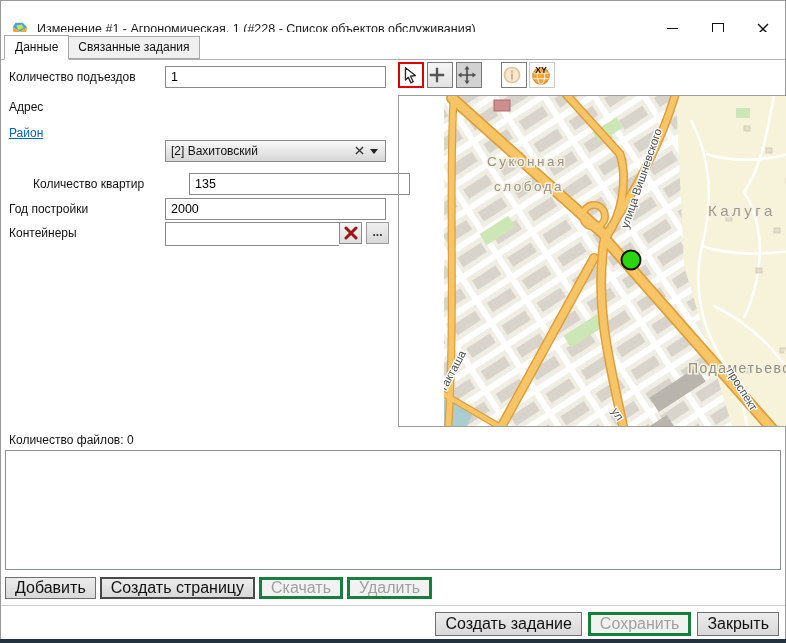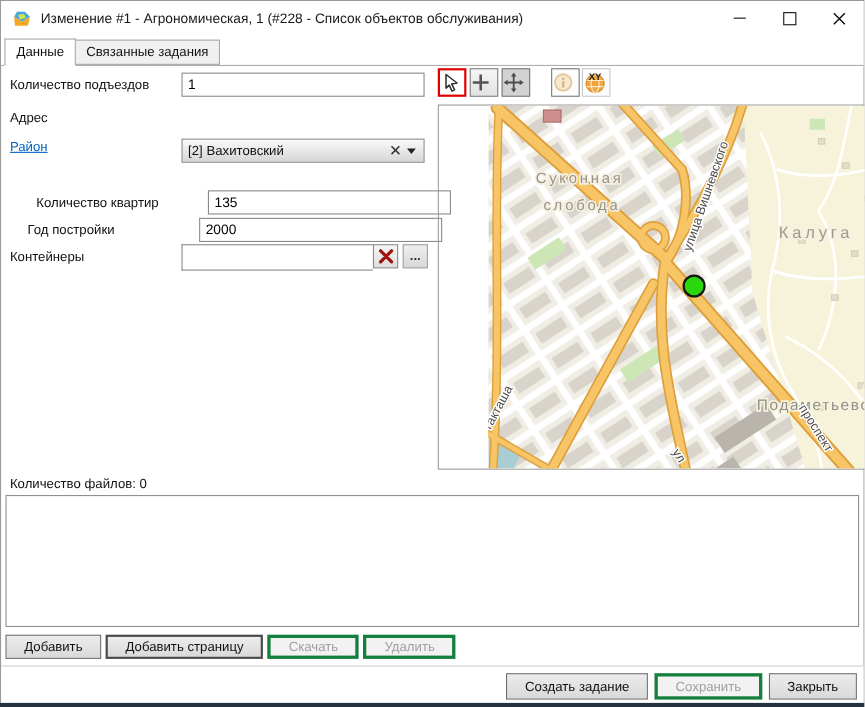--- a/index.html
+++ b/index.html
@@ -1,38 +1,38 @@
 <!DOCTYPE html>
 <html><head>
 <meta charset="utf-8">
 <style>
   html,body{margin:0;padding:0;background:#fff;}
   .win{position:relative;width:786px;height:643px;font-family:"Liberation Sans",sans-serif;
        font-size:12px;color:#111;background:#fff;box-shadow:inset 0 0 0 1px #9a9a9a;overflow:hidden;}
   
-  .titlebar{position:absolute;left:1px;top:1px;right:1px;height:31px;background:#fff;display:flex;align-items:center;}
+  .titlebar{position:absolute;left:1px;top:13px;right:1px;height:31px;background:#fff;display:flex;align-items:center;}
   .appicon{width:18px;height:18px;margin:0 8px 0 10px;flex:0 0 auto;}
   .title{font-size:12.5px;color:#1a1a1a;white-space:nowrap;}
   .wincontrols{margin-left:auto;display:flex;height:100%;}
   .wc{width:45px;height:100%;display:flex;align-items:center;justify-content:center;cursor:default;}
   .wc-min i{display:block;width:11px;height:0;border-top:1.6px solid #111;}
   .wc-max i{display:block;width:10px;height:10px;border:1.4px solid #111;}
   .wc-close svg{display:block;}
   
   .tabbar{position:absolute;left:1px;top:32px;right:1px;height:28px;background:#fff;
           border-bottom:1px solid #aeaeae;display:flex;align-items:flex-end;padding-left:3px;box-sizing:border-box;}
   .tab{border:1px solid #a9a9a9;background:#f0f0f0;padding:3px 9px 4px;margin-right:-1px;position:relative;}
   .tab.active{background:#fff;border-bottom:1px solid #fff;margin-bottom:-1px;padding:4px 10px 5px;z-index:2;}
   
   .frow{position:absolute;left:0;height:22px;}
   .flabel{position:absolute;left:9px;top:4px;white-space:nowrap;}
   .flink{color:#0563c1;text-decoration:underline;cursor:pointer;}
   .txt{position:absolute;left:165px;top:0;width:214px;height:20px;border:1px solid #8a8a8a;
        font-family:"Liberation Sans",sans-serif;font-size:12.5px;padding:0 0 0 5px;background:#fff;}
-  .combo{position:absolute;left:165px;top:4px;width:219px;height:20px;border:1px solid #8a8a8a;
+  .combo{position:absolute;left:165px;top:18px;width:219px;height:20px;border:1px solid #8a8a8a;
          background:linear-gradient(#f9f9f9,#d6d6d6);display:flex;align-items:center;cursor:default;}
   .combo .val{flex:1;padding-left:5px;}
   .combo .clr{width:16px;text-align:center;color:#333;}
   .combo .arrow{width:0;height:0;border-left:4px solid transparent;border-right:4px solid transparent;
                 border-top:5px solid #222;margin:0 7px 0 3px;}
   .cwrap{position:absolute;left:165px;top:0;width:197px;height:22px;display:flex;box-sizing:border-box;}
   .cwrap input{flex:1;height:20px;border:1px solid #8a8a8a;border-right:none;padding-left:4px;
                font-family:"Liberation Sans",sans-serif;font-size:12.5px;}
   .xbtn{width:23px;height:22px;border:1px solid #8a8a8a;background:linear-gradient(#f6f6f6,#dedede);
         display:flex;align-items:center;justify-content:center;box-sizing:border-box;cursor:pointer;}
@@ -54,22 +54,22 @@
   text.place{fill:#9a9187;letter-spacing:2.5px;font-size:13.5px;font-family:"Liberation Sans",sans-serif;
              paint-order:stroke;stroke:#f4f1e2;stroke-width:3px;}
   text.place2{fill:#8f8f8f;letter-spacing:1.5px;font-size:14px;font-family:"Liberation Sans",sans-serif;
              paint-order:stroke;stroke:#f7f3da;stroke-width:3px;}
   text.street{fill:#4c4c4c;font-size:11.5px;font-family:"Liberation Sans",sans-serif;
              paint-order:stroke;stroke:#ffffff;stroke-width:2.5px;}
   
   .fileslabel{position:absolute;left:9px;top:433px;}
   .filelist{position:absolute;left:5px;top:450px;width:774px;height:118px;border:1px solid #8b9097;background:#fff;}
   .filebtns{position:absolute;left:5px;top:577px;display:flex;gap:4px;}
-  .btn{height:22px;padding:0 16px;border:1px solid #6e6e6e;background:linear-gradient(#ececec,#d9d9d9);
-       font-family:"Liberation Sans",sans-serif;font-size:12px;color:#111;display:inline-flex;
+  .btn{height:22px;padding:0 9px;border:1px solid #6e6e6e;background:linear-gradient(#ececec,#d9d9d9);
+       font-family:"Liberation Sans",sans-serif;font-size:16px;color:#111;display:inline-flex;
        align-items:center;cursor:pointer;box-sizing:border-box;}
   .btn.focus{border:2px solid #4a4a4a;}
   .btn.dis{border:3px solid #15803d;background:#f2f2f2;color:#a0a0a0;cursor:default;}
   
   .footer{position:absolute;left:1px;right:1px;top:605px;height:34px;border-top:1px solid #cfcfcf;background:#fff;}
   .reportwrap{position:absolute;left:4px;top:3px;border:3px solid #dd0000;margin-top:48px;}
   .rightbtns{position:absolute;right:6px;top:6px;display:flex;gap:6px;}
   .footer .btn{height:24px;}
   .bottombar{position:absolute;left:0;right:0;bottom:0;height:4px;background:#24313f;}
 </style>
@@ -121,21 +121,21 @@
             <path d="M1,1 L9,9 M9,1 L1,9" stroke="#333" stroke-width="1.5"></path>
           </svg>
       </span>
       <span class="arrow"></span>
     </div>
   </div>
   <div class="frow" style="top:173px;right:396px;margin-left:24px;">
     <span class="flabel">Количество квартир</span>
     <input class="txt" value="135" style="">
   </div>
-  <div class="frow" style="top:198px;right:396px;margin-left:16px;">
+  <div class="frow" style="top:198px;right:396px;">
     <span class="flabel">Год постройки</span>
     <input class="txt" value="2000" style="">
   </div>
   <div class="frow" style="top:222px;right:380px;">
     <span class="flabel">Контейнеры</span>
     <div class="cwrap">
       <input value="" style="">
       <span class="xbtn">
         <svg width="14" height="14" viewBox="0 0 14 14">
             <path d="M2,2 L12,12 M12,2 L2,12" stroke="#a01313" stroke-width="3" stroke-linecap="round"></path>
@@ -274,21 +274,21 @@
 
         <circle cx="187" cy="164" r="9.5" fill="#2bd60e" stroke="#141414" stroke-width="2"></circle>
       </g>
     </svg>
   </div>
 
   <div class="fileslabel">Количество файлов: 0</div>
   <div class="filelist"></div>
   <div class="filebtns">
     <button class="btn">Добавить</button>
-    <button class="btn focus">Добавить страницу</button>
+    <button class="btn focus">Создать страницу</button>
     <button class="btn dis">Скачать</button>
     <button class="btn dis">Удалить</button>
   </div>
 
   <div class="footer">
     <div class="reportwrap">
       <button class="btn">Отчеты</button>
     </div>
     <div class="rightbtns">
       <button class="btn">Создать задание</button>

